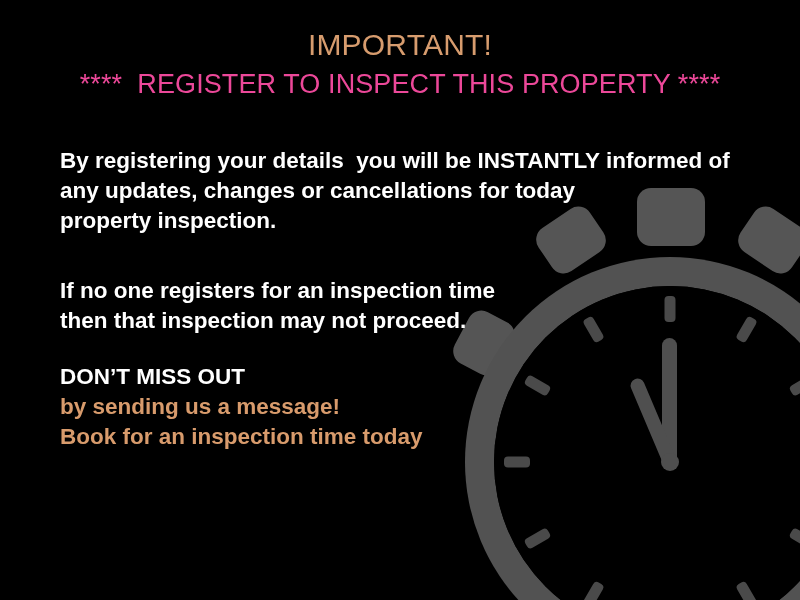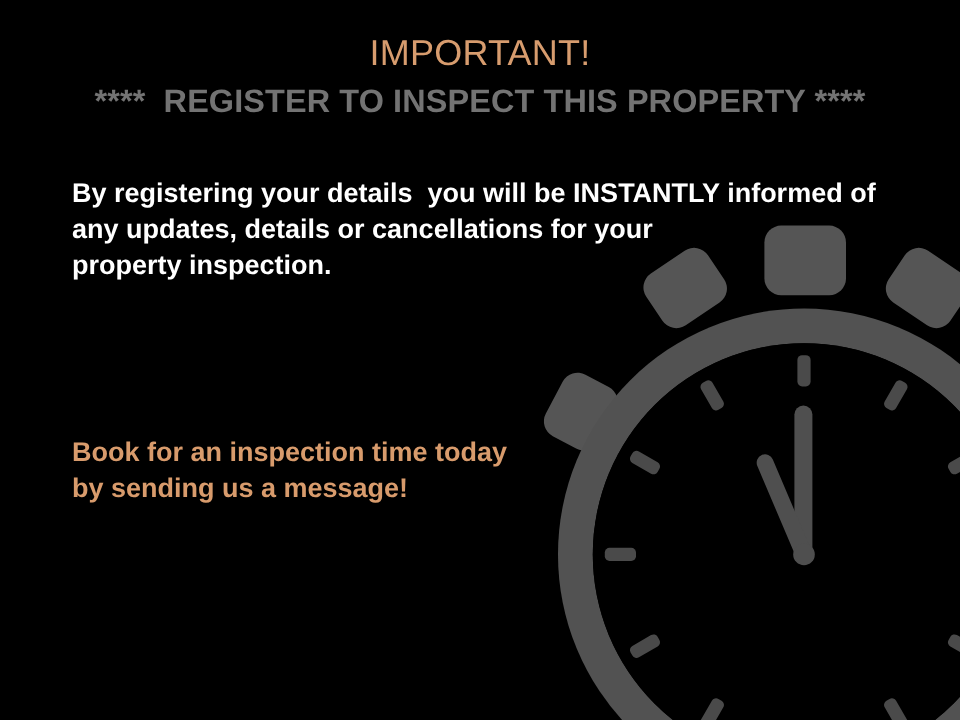--- a/index.html
+++ b/index.html
@@ -56,23 +56,23 @@
     color: #d79c6e;
     font-size: 30px;
     font-weight: 400;
     letter-spacing: 0.2px;
     line-height: 38px;
     white-space: pre;
   }
 
   .line-register {
     display: block;
-    color: #737373;
+    color: #ec4899;
     font-size: 27px;
-    font-weight: 700;
+    font-weight: 400;
     letter-spacing: 0.1px;
     line-height: 40px;
     white-space: pre;
   }
 
   .body-block {
     position: absolute;
     left: 60px;
     width: 660px;
   }
@@ -158,24 +158,29 @@
 
   <div id="text-layer">
 
     <div class="headline-block">
       <span class="line-important">IMPORTANT!</span>
       <span class="line-register">****  REGISTER TO INSPECT THIS PROPERTY ****</span>
     </div>
 
     <div class="body-block" id="para-intro">
       <span class="body-line">By registering your details  you will be INSTANTLY informed of</span>
-      <span class="body-line">any updates, details or cancellations for your</span>
+      <span class="body-line">any updates, changes or cancellations for today</span>
       <span class="body-line">property inspection.</span>
     </div>
 
+    <div class="body-block" id="para-notice">
+      <span class="body-line">If no one registers for an inspection time</span>
+      <span class="body-line">then that inspection may not proceed.</span>
+    </div>
 
     <div class="body-block" id="para-cta">
+      <span class="body-line">DON’T MISS OUT</span>
+      <span class="cta-accent">by sending us a message!</span>
       <span class="cta-accent">Book for an inspection time today</span>
-      <span class="cta-accent">by sending us a message!</span>
     </div>
 
   </div>
 </div>
 
 </body></html>

